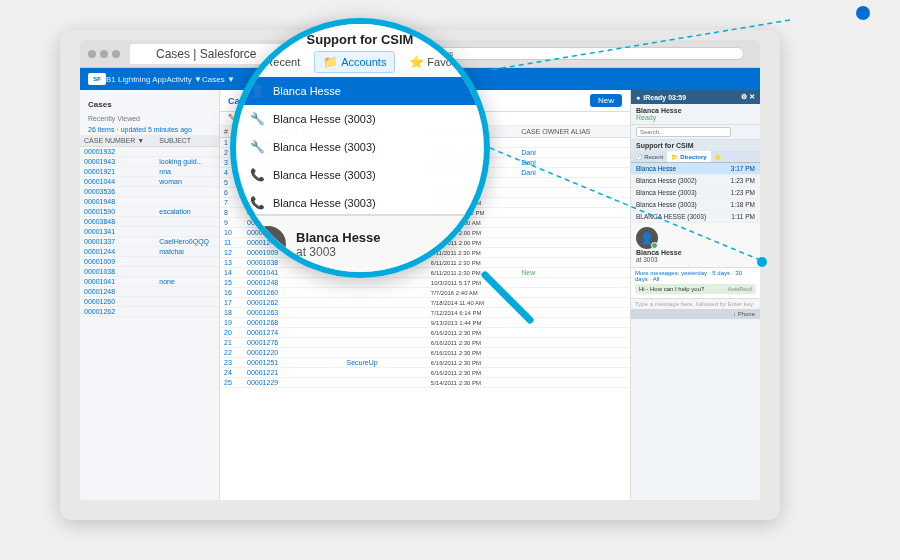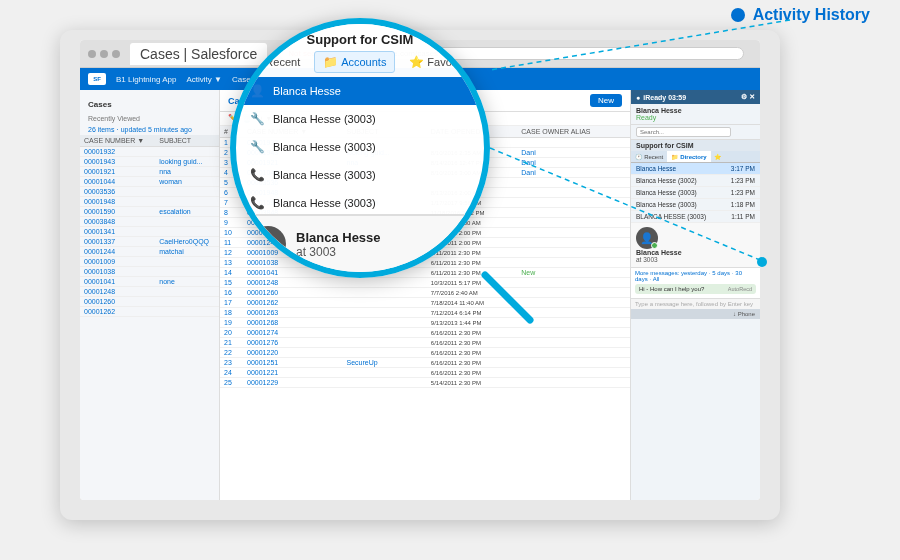--- a/index.html
+++ b/index.html
@@ -46,23 +46,23 @@
       gap: 4px;
       border-bottom: 1px solid #ccc;
     }
     .browser-dot {
       width: 8px; height: 8px;
       border-radius: 50%;
       background: #aaa;
     }
     .browser-tab {
       background: #fff;
-      padding: 3px 10px;
+      padding: 3px 26px;
       border-radius: 3px 3px 0 0;
-      font-size: 14px;
+      font-size: 12px;
       color: #444;
       margin-left: 6px;
     }
     .browser-address {
       flex: 1;
       background: #fff;
       border: 1px solid #ccc;
       border-radius: 10px;
       padding: 1px 8px;
       font-size: 8px;
@@ -70,21 +70,20 @@
       margin: 0 8px;
     }
 
     
     .sf-nav {
       background: #0070d2;
       height: 22px;
       display: flex;
       align-items: center;
       padding: 0 8px;
-      gap: 10px;
     }
     .sf-logo {
       width: 18px; height: 12px;
       background: #fff;
       border-radius: 2px;
       display: flex; align-items: center; justify-content: center;
       font-size: 6px; font-weight: bold; color: #0070d2;
     }
     .sf-nav-item {
       font-size: 8px;
@@ -428,21 +427,20 @@
       font-size: 11px;
       color: #555;
       z-index: 5;
     }
   </style>
 </head>
 <body>
 
 <div class="activity-history-label">
   <div class="ah-dot"></div>
-  <span>Activity History</span>
 </div>
 
 <div class="enter-number-label">
   <span>Enter number</span>
 </div>
 
 <div class="laptop-container">
   <div class="laptop-screen">
 
     <div class="browser-chrome">

